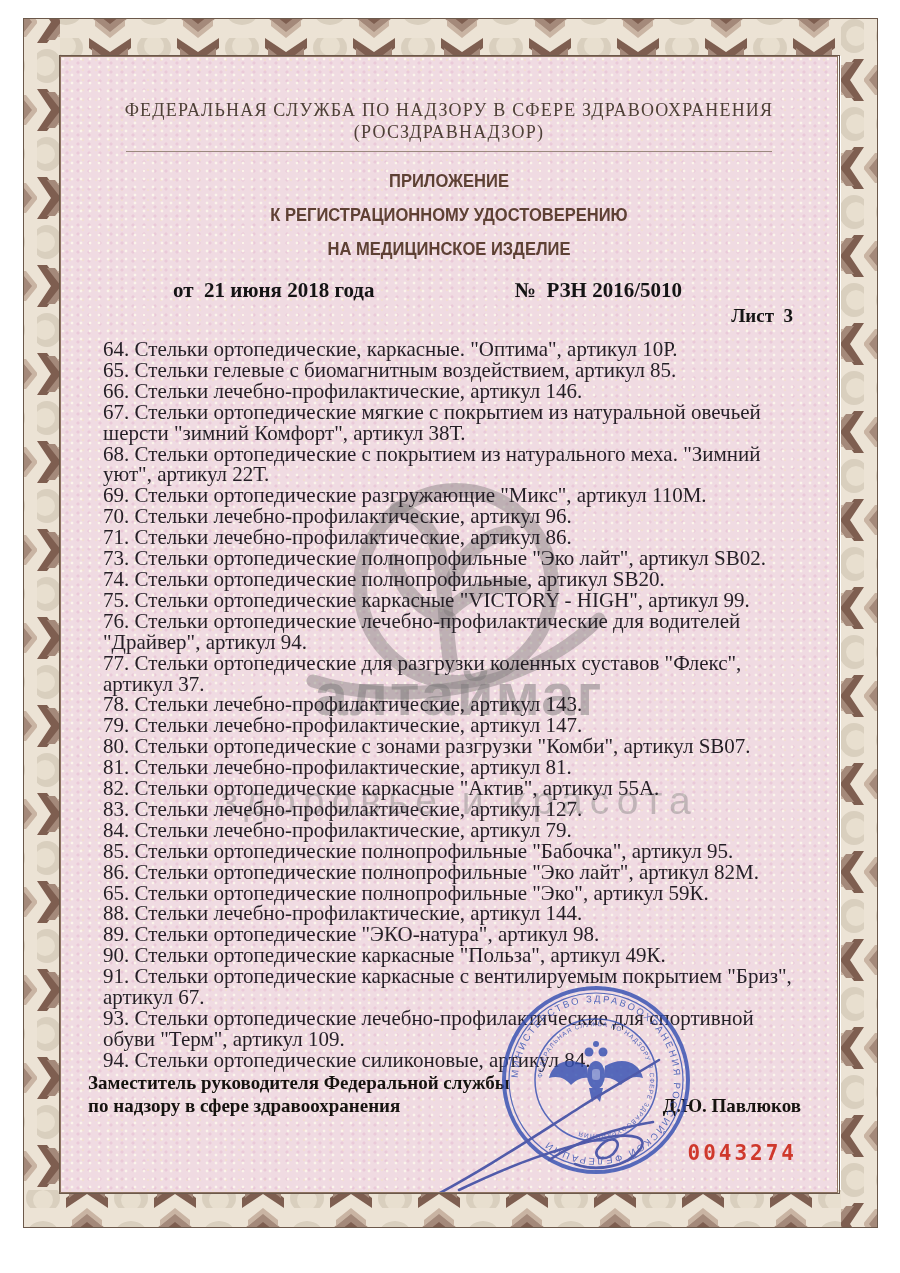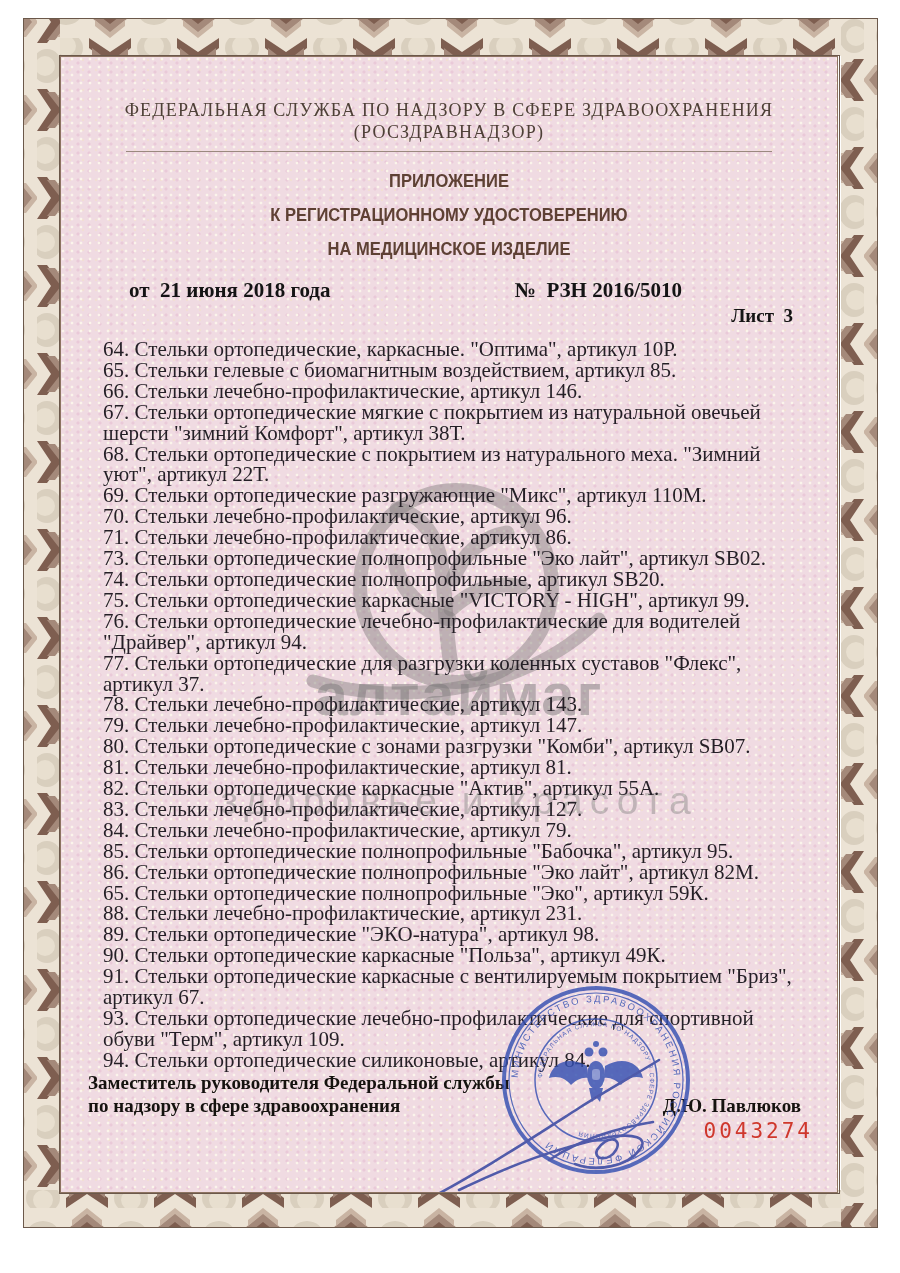--- a/index.html
+++ b/index.html
@@ -34,30 +34,30 @@
   }
 
   .text-layer{position:relative;z-index:2;padding-top:42px;color:#241f26;}
   .org{ text-align:center;font-size:18px;line-height:22px;color:#4e4037;letter-spacing:1.2px;}
   .divider{width:646px;margin:8px auto 0;border-top:1px solid #9a897f;height:0;}
   .title{margin-top:12px;text-align:center;color:#5e4134;
          font-family:"Liberation Sans",sans-serif;font-weight:bold;
          font-size:19px;line-height:34px;}
   .title span{display:block;transform:scaleX(.87);transform-origin:center;}
   .meta-row{display:flex;justify-content:space-between;align-items:baseline;
-            padding:0 155px 0 68px;margin-top:12px;
+            padding:0 155px 0 112px;margin-top:12px;
             font-weight:bold;font-size:21px;color:#141414;white-space:pre;}
   .sheet{margin-top:2px;text-align:right;padding-right:44px;
          font-weight:bold;font-size:19px;color:#141414;white-space:pre;}
   .list{margin-top:12px;padding:0 44px 0 42px;font-size:21px;line-height:20.9px;}
   .list p{margin:0;}
   .signer{display:flex;justify-content:space-between;align-items:flex-end;
           padding:0 36px 0 27px;font-weight:bold;font-size:19px;line-height:23px;color:#15120f;}
-  .serial{margin-top:2px;text-align:right;padding-right:24px;
-          font-family:"DejaVu Sans Mono",monospace;font-weight:normal;font-size:21px;
+  .serial{margin-top:24px;text-align:right;padding-right:40px;
+          font-family:"DejaVu Sans Mono",monospace;font-weight:bold;font-size:21px;
           letter-spacing:3px;color:#cf382c;}
 
   .stamp-svg{position:absolute;left:340px;top:925px;z-index:3;pointer-events:none;}
   .stamp-ring-text{font-family:"Liberation Sans",sans-serif;font-size:9.5px;
                    letter-spacing:2.2px;fill:#3550b2;}
   .stamp-ring-text2{font-family:"Liberation Sans",sans-serif;font-size:6.4px;
                     letter-spacing:1px;fill:#3550b2;}
 </style>
 </head>
 <body>
@@ -142,21 +142,21 @@
           <p>78. Стельки лечебно-профилактические, артикул 143.</p>
           <p>79. Стельки лечебно-профилактические, артикул 147.</p>
           <p>80. Стельки ортопедические с зонами разгрузки "Комби", артикул SB07.</p>
           <p>81. Стельки лечебно-профилактические, артикул 81.</p>
           <p>82. Стельки ортопедические каркасные "Актив", артикул 55А.</p>
           <p>83. Стельки лечебно-профилактические, артикул 127.</p>
           <p>84. Стельки лечебно-профилактические, артикул 79.</p>
           <p>85. Стельки ортопедические полнопрофильные "Бабочка", артикул 95.</p>
           <p>86. Стельки ортопедические полнопрофильные "Эко лайт", артикул 82М.</p>
           <p>65. Стельки ортопедические полнопрофильные "Эко", артикул 59К.</p>
-          <p>88. Стельки лечебно-профилактические, артикул 231.</p>
+          <p>88. Стельки лечебно-профилактические, артикул 144.</p>
           <p>89. Стельки ортопедические "ЭКО-натура", артикул 98.</p>
           <p>90. Стельки ортопедические каркасные "Польза", артикул 49К.</p>
           <p>91. Стельки ортопедические каркасные с вентилируемым покрытием "Бриз", артикул 67.</p>
           <p>93. Стельки ортопедические лечебно-профилактические для спортивной обуви "Терм", артикул 109.</p>
           <p>94. Стельки ортопедические силиконовые, артикул 84.</p>
         </div>
 
       <div class="signer">
         <div>
           <div>Заместитель руководителя Федеральной службы</div>

